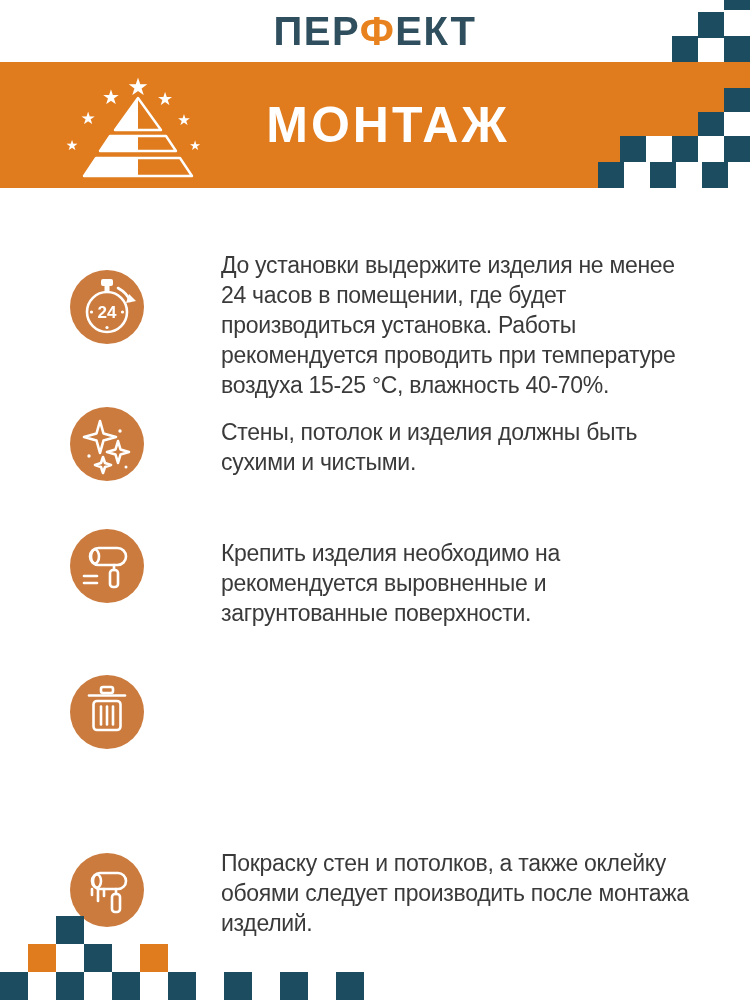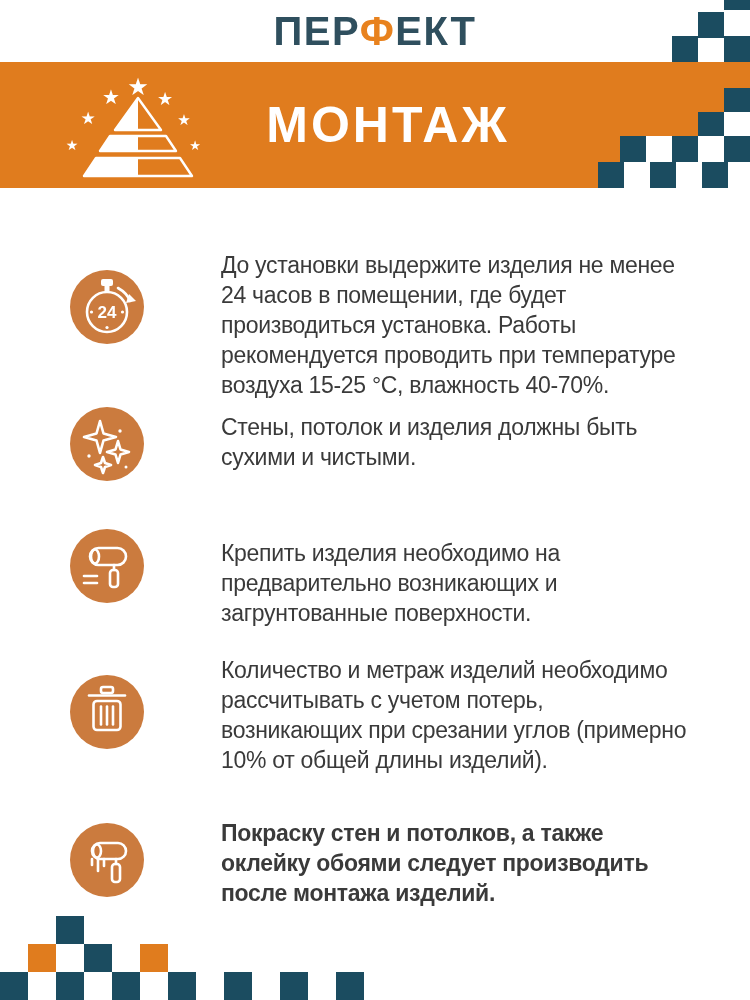--- a/index.html
+++ b/index.html
@@ -23,24 +23,24 @@
   .decor { position:absolute; left:0; top:0; width:750px; height:1000px; z-index:5; pointer-events:none; }
   .sq { position:absolute; }
 
   
   .row { position:absolute; left:0; display:flex; align-items:flex-start; }
   .icon-circle { position:relative; margin-left:70px; width:74px; height:74px; border-radius:50%; background:#CB7B3E; flex:0 0 74px; }
   .icon-circle svg { position:absolute; left:0; top:0; }
   .row-text { margin-left:77px; width:468px; font-size:23px; line-height:30px; color:#3A3A3A; letter-spacing:-0.3px; }
 
   .r1 { top:250px; } .r1 .icon-circle { margin-top:20px; }
-  .r2 { top:412px; } .r2 .icon-circle { margin-top:-5px; }
+  .r2 { top:412px;align-items:center; } .r2 .icon-circle { margin-top:-5px; }
   .r3 { top:538px; } .r3 .icon-circle { margin-top:-9px; }
   .r4 { top:655px; } .r4 .icon-circle { margin-top:20px; }
-  .r5 { top:818px;font-weight:bold; } .r5 .icon-circle { margin-top:5px; }
+  .r5 { top:848px; } .r5 .icon-circle { margin-top:5px; }
 
   .wht { stroke:#ffffff; fill:none; stroke-width:2.6; stroke-linecap:round; stroke-linejoin:round; }
   .whtf { fill:#ffffff; stroke:none; }
 </style>
 </head>
 <body>
 
 <div class="page">
 
   <div class="topbar">
@@ -111,35 +111,34 @@
     <div class="icon-circle">
       <svg width="74" height="74" viewBox="0 0 74 74">
         <rect class="wht" x="20" y="19" width="36" height="17" rx="8.5"></rect>
         <ellipse class="wht" cx="25" cy="27.5" rx="4" ry="7"></ellipse>
         <path class="wht" d="M44 36 v5"></path>
         <rect class="wht" x="40" y="41" width="8" height="17" rx="3"></rect>
         <path class="wht" d="M14 47 h13" stroke-width="3.2"></path>
         <path class="wht" d="M14 54 h13" stroke-width="3.2"></path>
       </svg>
     </div>
-    <div class="row-text">Крепить изделия необходимо на предварительно возникающих и загрунтованные поверхности.</div>
+    <div class="row-text">Крепить изделия необходимо на рекомендуется выровненные и загрунтованные поверхности.</div>
   </div>
 
   <div class="row r4">
     <div class="icon-circle">
       <svg width="74" height="74" viewBox="0 0 74 74">
         <rect class="wht" x="31" y="12" width="12" height="6" rx="2"></rect>
         <path class="wht" d="M19 20.5 h36" stroke-width="3.4"></path>
         <rect class="wht" x="23.5" y="26" width="27" height="29" rx="3.5"></rect>
         <path class="wht" d="M31 31.5 v18"></path>
         <path class="wht" d="M37 31.5 v18"></path>
         <path class="wht" d="M43 31.5 v18"></path>
       </svg>
     </div>
-    <div class="row-text">Количество и метраж изделий необходимо рассчитывать с учетом потерь, возникающих при срезании углов (примерно 10% от общей длины изделий).</div>
   </div>
 
   <div class="row r5">
     <div class="icon-circle">
       <svg width="74" height="74" viewBox="0 0 74 74">
         <rect class="wht" x="22" y="20" width="34" height="16" rx="8"></rect>
         <ellipse class="wht" cx="27" cy="28" rx="4" ry="6.5"></ellipse>
         <path class="wht" d="M22 36 v6"></path>
         <path class="wht" d="M28 36 v12"></path>
         <path class="wht" d="M34 36 v7"></path>

